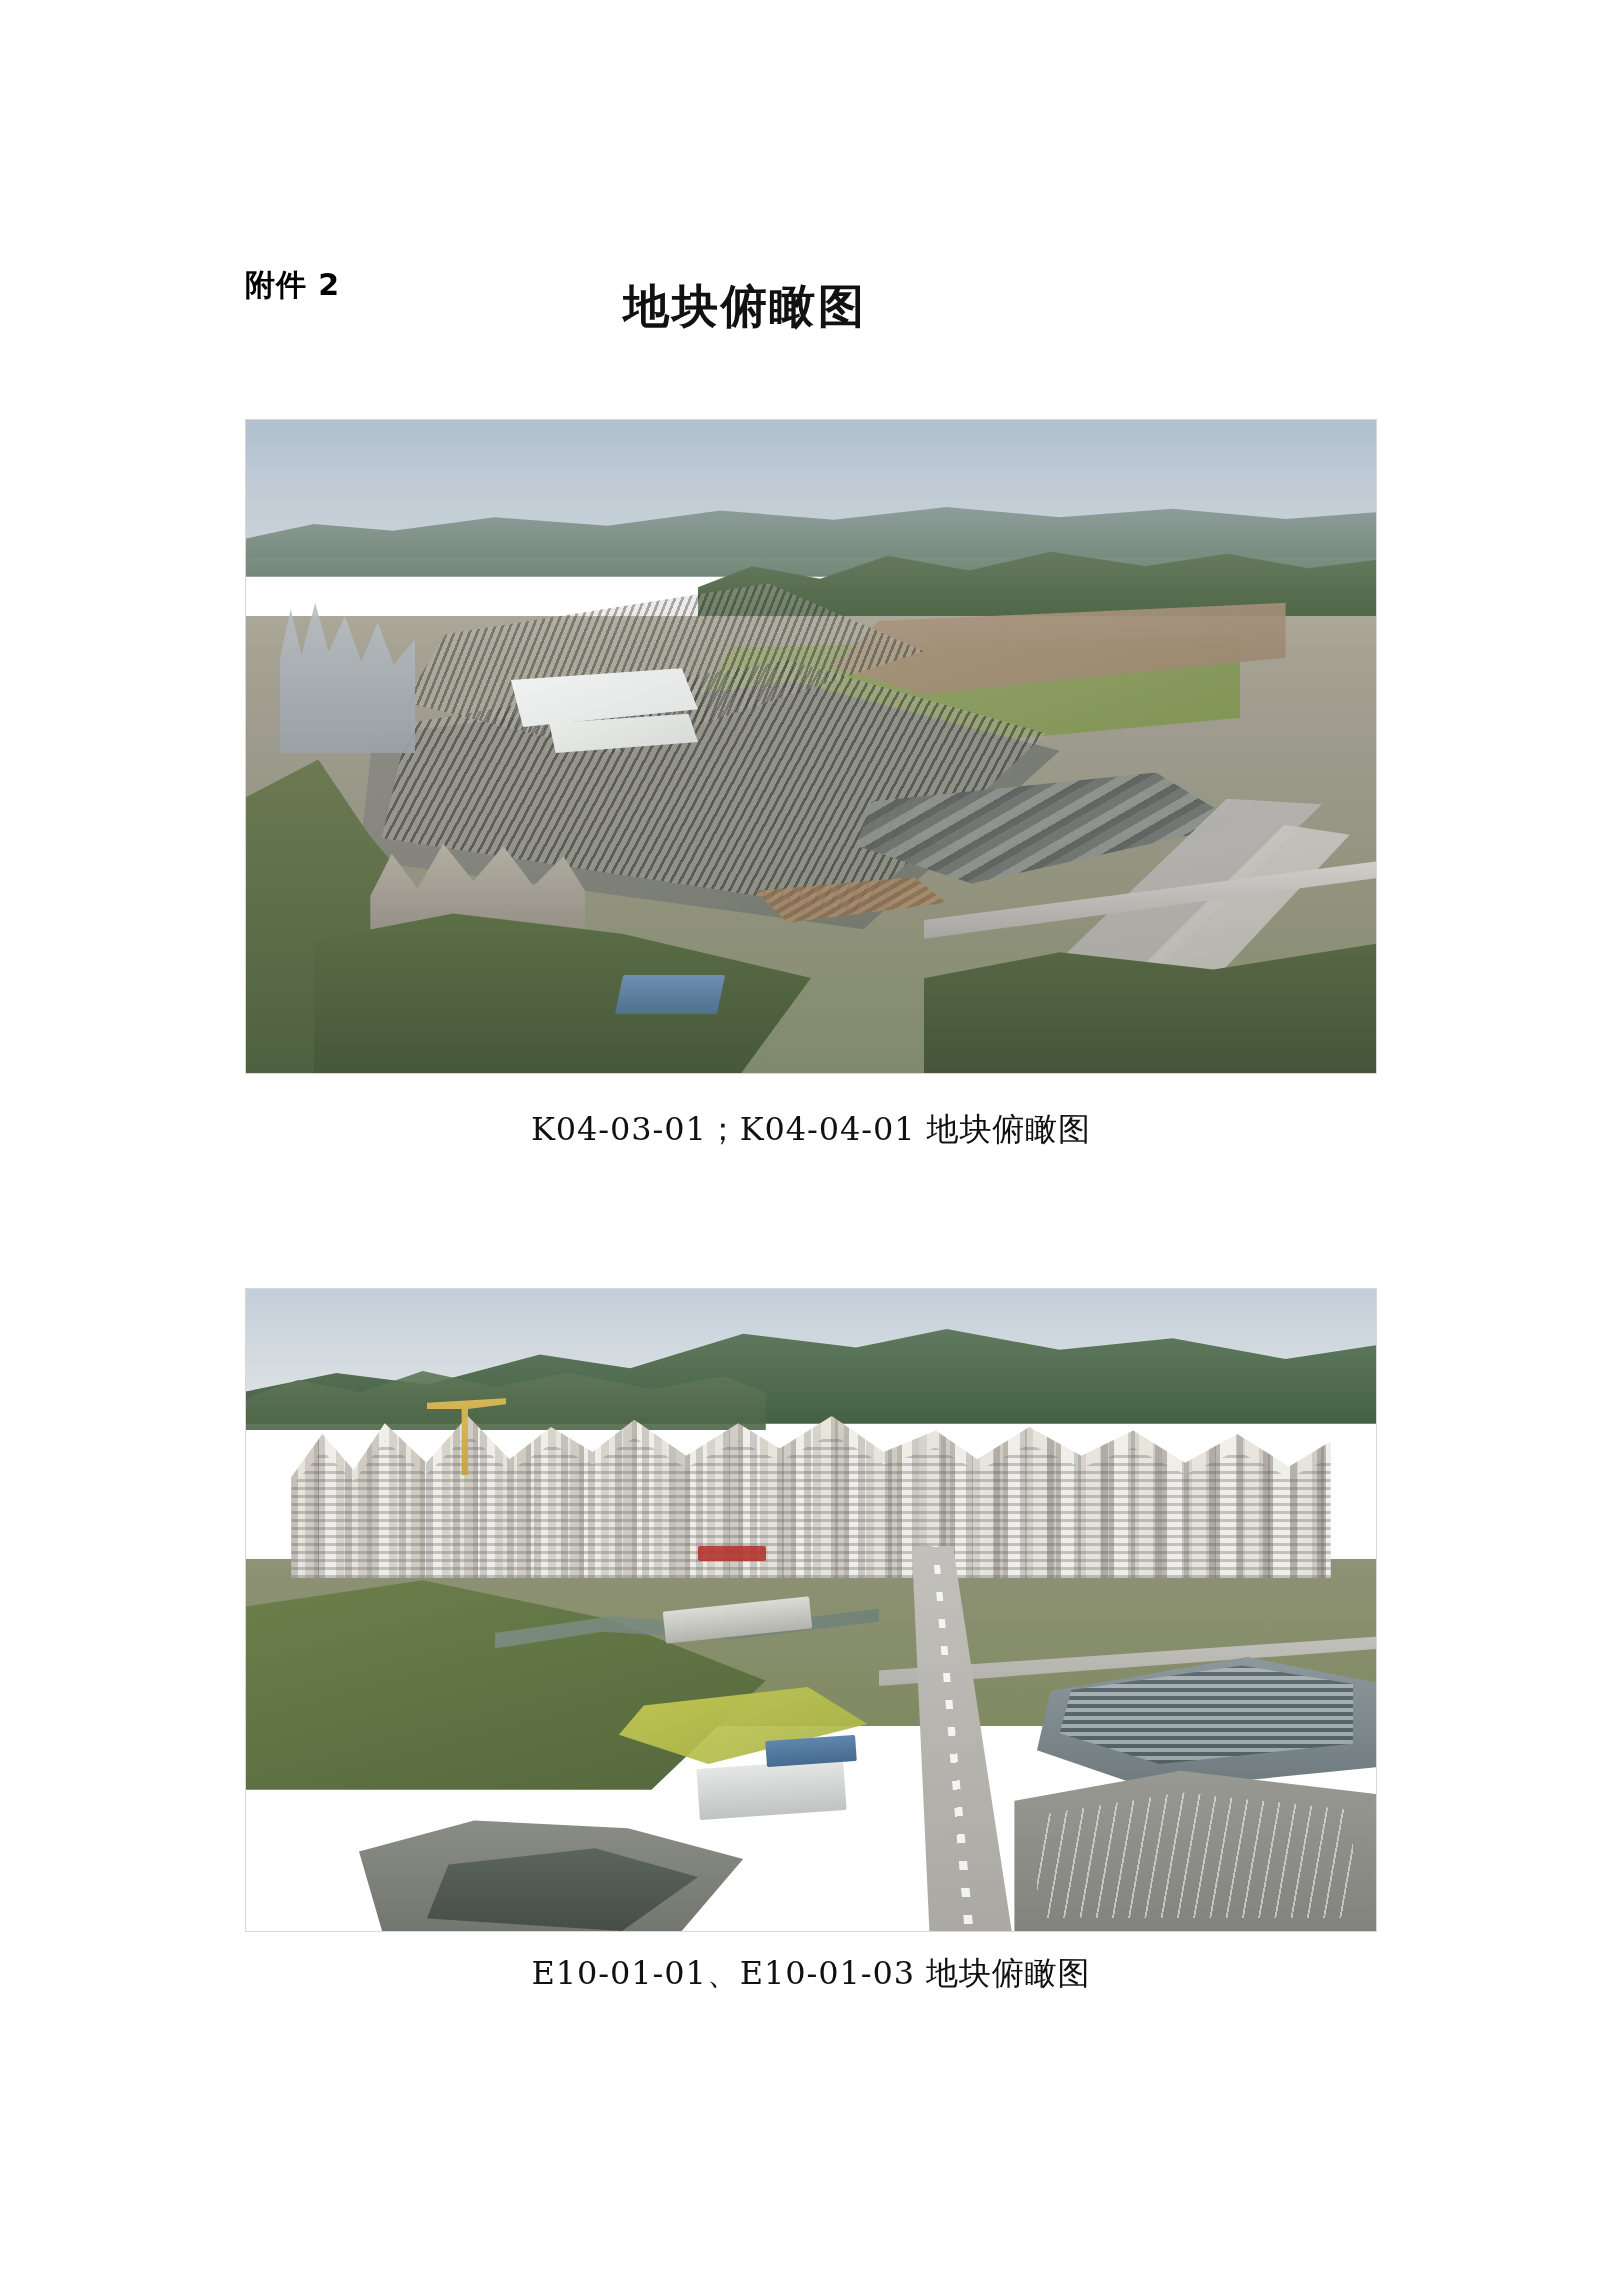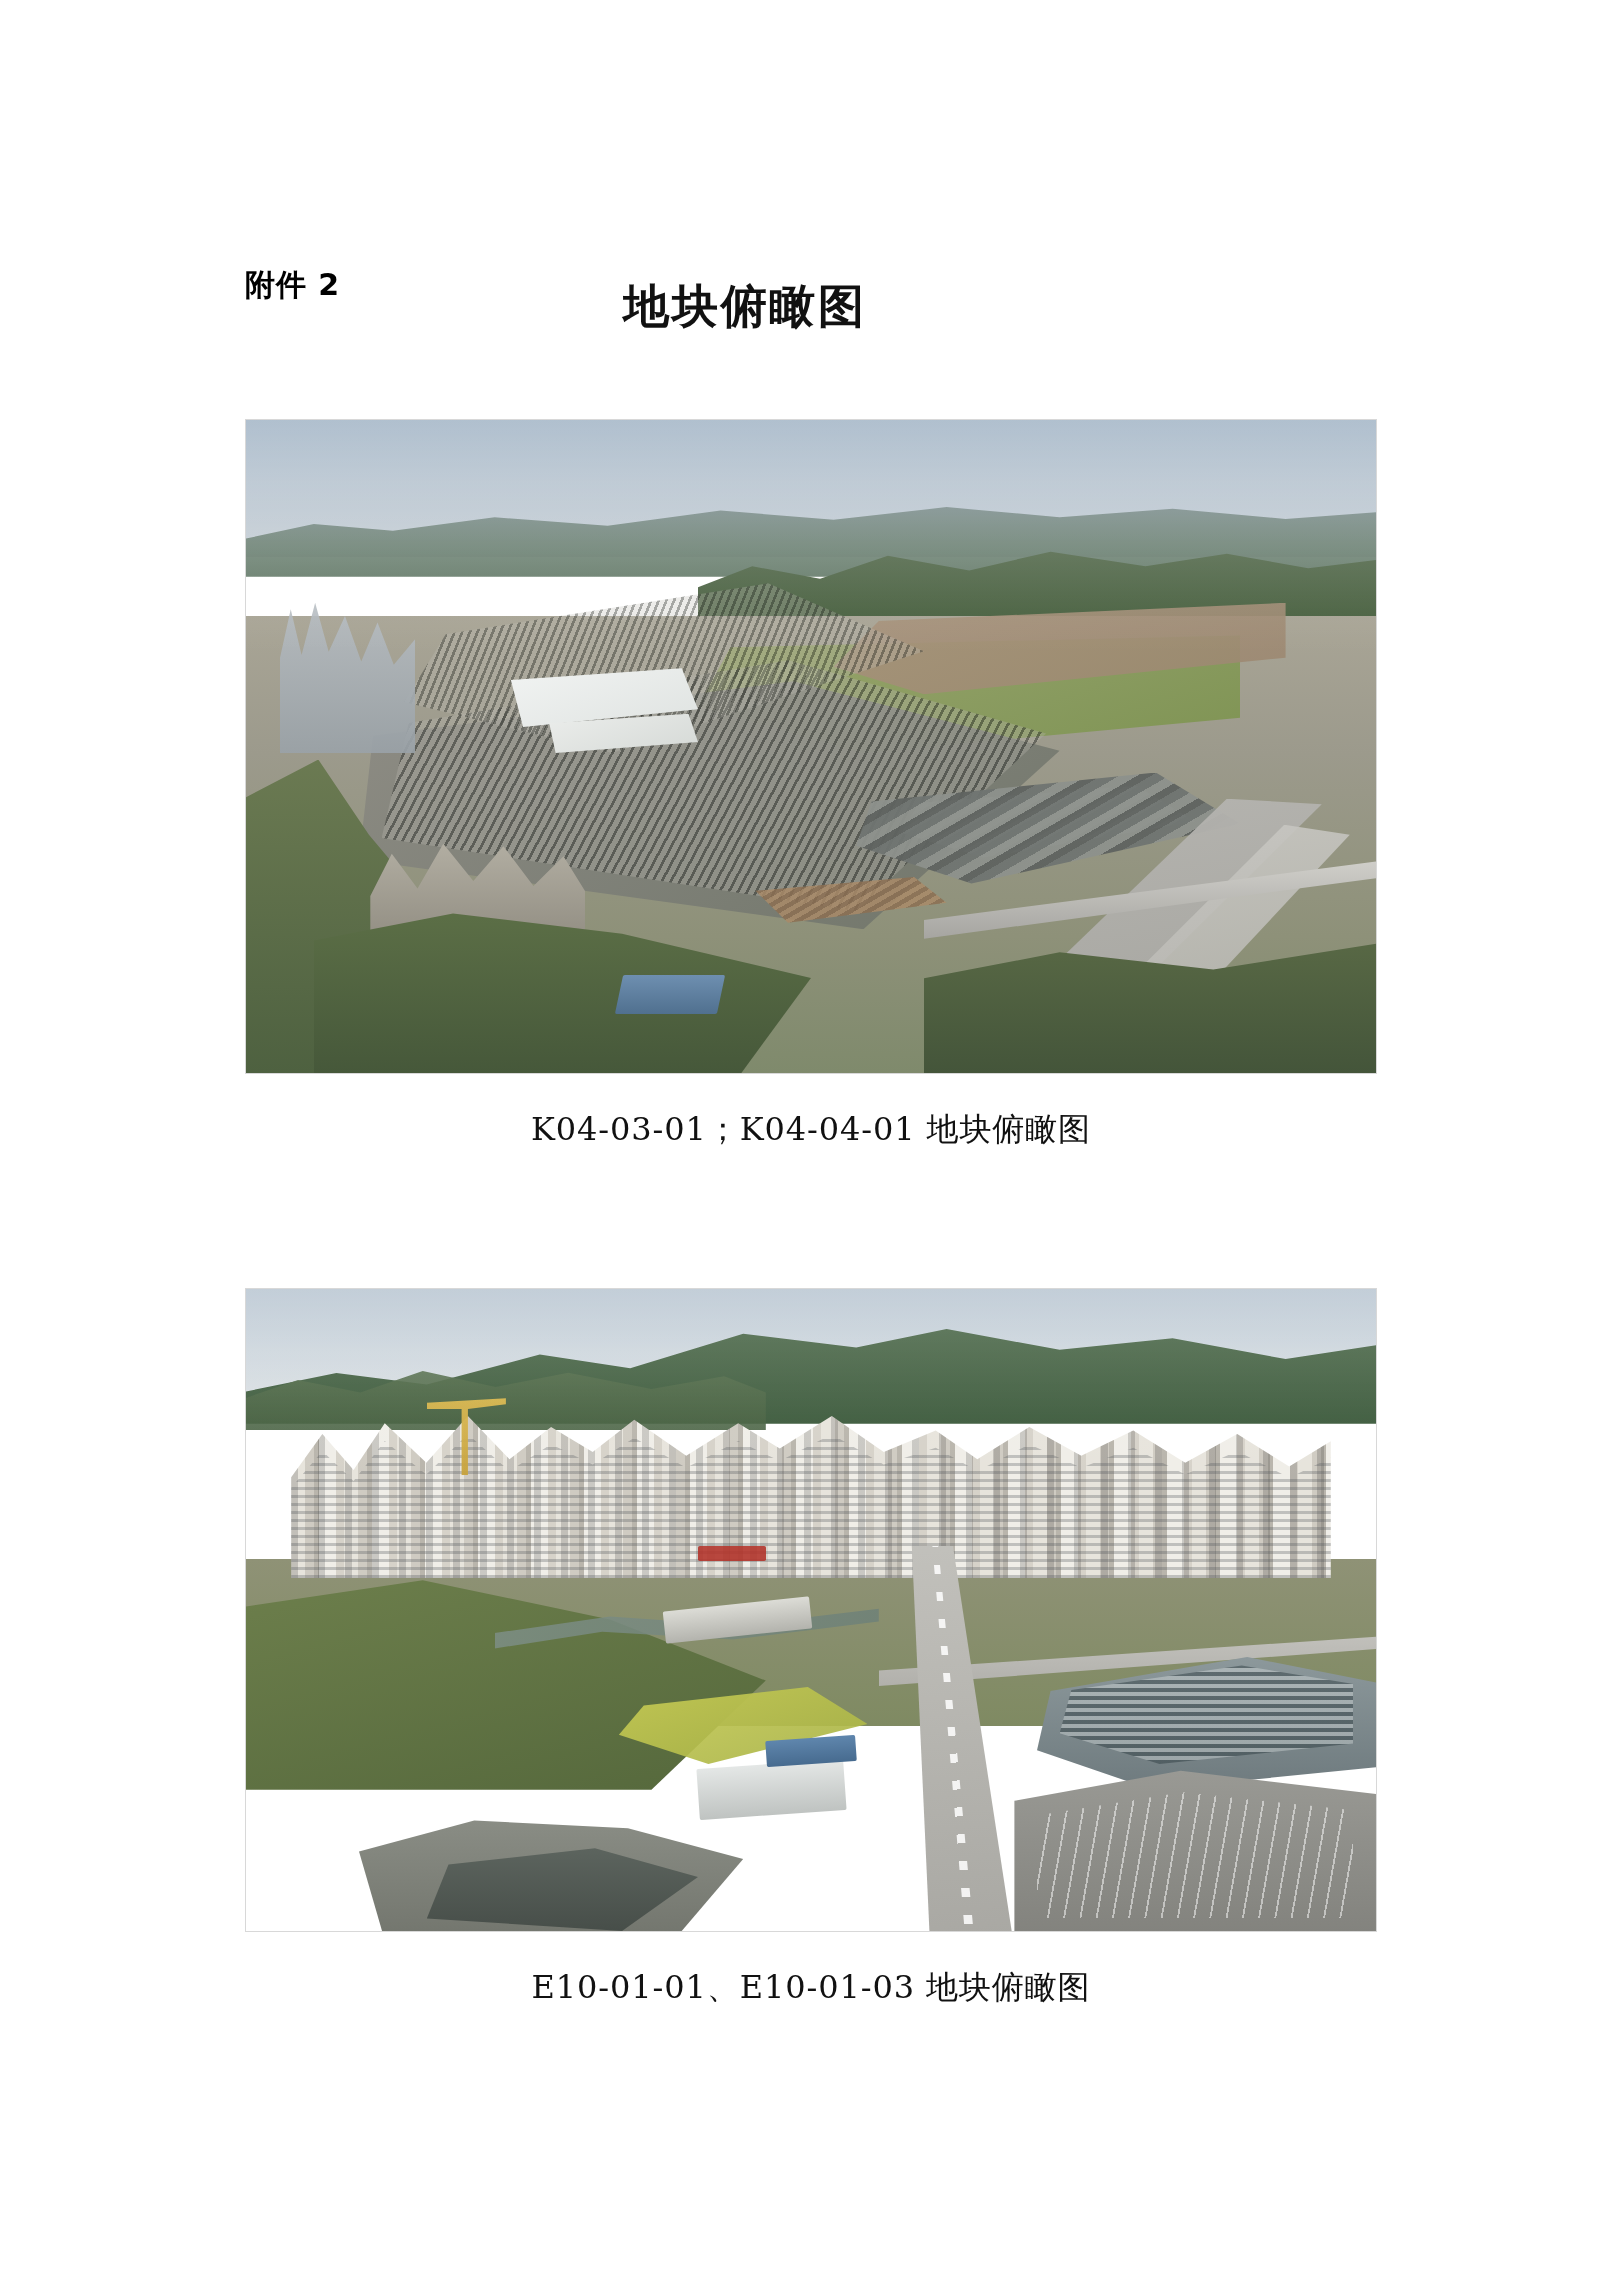--- a/index.html
+++ b/index.html
@@ -65,21 +65,21 @@
 
   .caption {
     width: 1132px;
     text-align: center;
     font-family: "DejaVu Serif", serif;
     font-size: 32px;
     color: #111;
     letter-spacing: 0.9px;
   }
   .caption-1 { margin-top: 34px; }
-  .caption-2 { margin-top: 34px; }
+  .caption-2 { margin-top: 20px; }
 
   
   .p1-sky {
     position: absolute; left: 0; top: 0; width: 100%; height: 21%;
     background: linear-gradient(180deg, #9fb2c4 0%, #b6c3cf 45%, #c8d0d6 100%);
   }
   .p1-far-hill {
     position: absolute; left: 0; top: 11%; width: 100%; height: 13%;
     background: linear-gradient(180deg, #7e8f92 0%, #6c8173 60%, #5e7563 100%);
     clip-path: polygon(0% 55%, 6% 38%, 13% 46%, 22% 30%, 32% 40%, 42% 22%, 52% 33%, 62% 18%, 72% 30%, 82% 20%, 92% 32%, 100% 24%, 100% 100%, 0% 100%);

